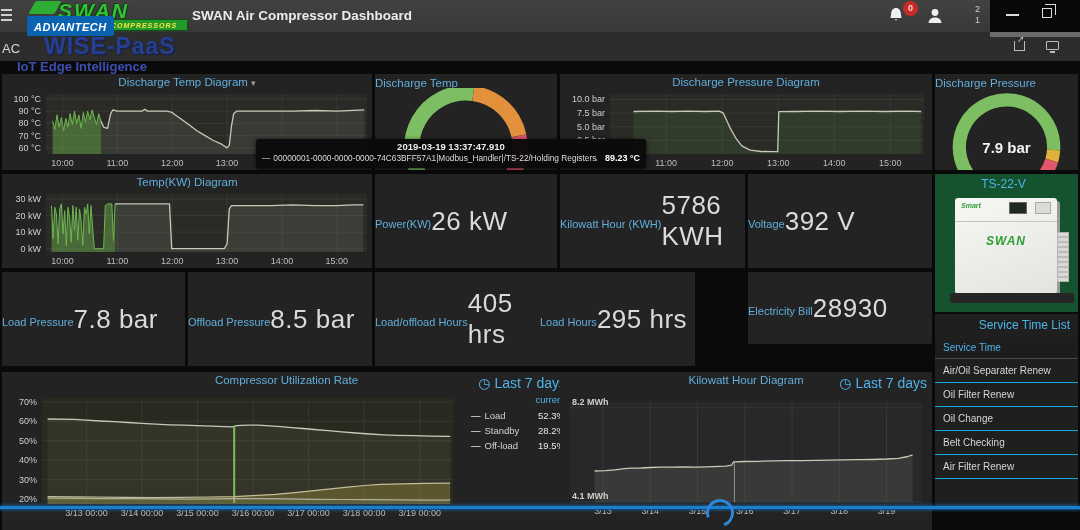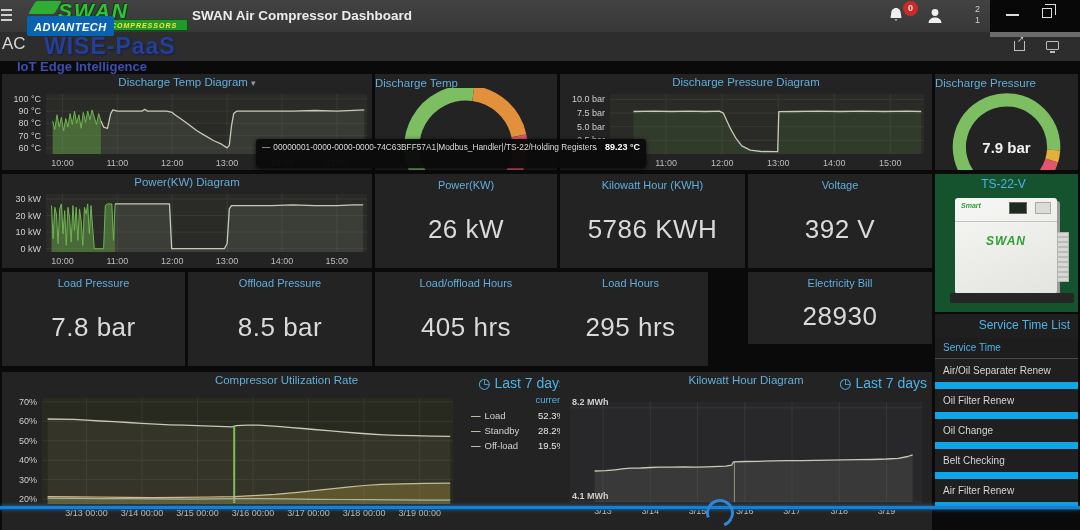--- a/index.html
+++ b/index.html
@@ -30,42 +30,42 @@
   
   .overlay-win { position:absolute; left:990px; top:0; width:90px; height:32px; background:#080808; z-index:30; }
   .min-btn { position:absolute; left:16px; top:14px; width:13px; height:2px; background:#dcdcdc; cursor:pointer;}
   .restore-btn { position:absolute; left:52px; top:8px; width:10px; height:10px; border:1.5px solid #dcdcdc; cursor:pointer;}
   .restore-btn::before { content:""; position:absolute; left:2px; top:-5px; width:10px; height:10px;
     border:1.5px solid #dcdcdc; border-left:none; border-bottom:none; }
   .overlay-scroll { position:absolute; left:990px; top:32px; width:90px; height:5px; background:#6b6b6b; z-index:30; }
 
   
   .toolbar { position:absolute; left:0; top:32px; width:1080px; height:29px; background:#2d2d2d; z-index:6; }
-  .ac-label { position:absolute; left:2px; top:2px; font-size:17px; color:#d8d8d8; }
+  .ac-label { position:absolute; left:2px; top:9px; font-size:13px; color:#d8d8d8; }
   .share-icon { position:absolute; left:1014px; top:9px; width:11px; height:10px; border:1.3px solid #bdbdbd;
     border-top:none; cursor:pointer;}
   .share-icon::before { content:"➚"; position:absolute; left:2px; top:-7px; font-size:9px; color:#bdbdbd; }
   .monitor-icon { position:absolute; left:1046px; top:9px; width:13px; height:9px; border:1.3px solid #bdbdbd;
     border-radius:1px; cursor:pointer;}
   .monitor-icon::after { content:""; position:absolute; left:3px; top:9px; width:5px; height:2px; background:#bdbdbd;}
 
   
   .wise-paas { position:absolute; left:44px; top:33px; font-size:23px; font-weight:800; color:#27419e;
     opacity:.9; letter-spacing:1px; z-index:7; text-shadow:1px 1px 2px #101b4a; }
   .iot-edge { position:absolute; left:17px; top:59px; font-size:13px; font-weight:700; color:#4152b8;
     opacity:.95; z-index:7; }
 
   
   .panel { position:absolute; background:#232323; z-index:1; }
   .chart-title { position:absolute; left:0; right:0; top:2px; text-align:center; font-size:11.5px;
     color:#61aedb; z-index:2; cursor:pointer; }
   .caret { color:#9a9a9a; font-size:9px; }
   .chart-area { position:absolute; left:0; right:0; top:14px; bottom:0; }
   .range-chip { position:absolute; right:5px; top:3px; font-size:14px; color:#4db3e8; z-index:3; cursor:pointer;text-align:center;}
-  .stat { display:flex; flex-direction:column; align-items:center; }
+  .stat { display:flex; flex-direction:row; align-items:center; }
   .stat-title { margin-top:5px; font-size:11px; color:#61aedb; }
   .stat-value { flex:1; display:flex; align-items:center; font-size:26px; color:#dadada; letter-spacing:.5px; }
   .gauge-title { position:absolute; left:0; right:0; top:3px; text-align:left; font-size:11.5px; color:#61aedb; z-index:2;}
   .gauge-area { position:absolute; left:0; right:0; top:14px; bottom:0; overflow:hidden; }
   .gauge-value { position:absolute; left:0; right:0; bottom:14px; text-align:center; font-size:15px;
     font-weight:700; color:#f2f2f2; z-index:3; }
 
   
   .legend { position:absolute; right:6px; top:22px; width:94px; font-size:9.5px; z-index:3; }
   .legend-current { text-align:right; color:#4db3e8; margin-bottom:3px; }
@@ -86,21 +86,21 @@
     font-style:italic; color:#2f9e35; letter-spacing:1px; }
   .machine-vent { position:absolute; right:-12px; top:34px; width:12px; height:50px;
     background:repeating-linear-gradient(#d8d8d4 0 3px,#bcbcb8 3px 5px); border:1px solid #b3b3af;}
   .machine-base { position:absolute; left:-5px; right:-17px; bottom:-9px; height:10px; background:#262626; border-radius:2px;}
 
   
   .svc-title { position:absolute; right:8px; top:4px; font-size:12px; color:#4db3e8; }
   .svc-table { position:absolute; left:0; right:0; top:24px; }
   .svc-header { padding:4px 8px 5px; font-size:10px; color:#4db3e8; border-bottom:1px solid #4a4a4a;
     background:#1d1d1d; cursor:pointer;}
-  .svc-row { padding:6px 8px; font-size:10px; color:#d6d6d6; border-bottom:7px solid #0ea5e9; cursor:pointer;}
+  .svc-row { padding:6px 8px; font-size:10px; color:#d6d6d6; border-bottom:1px solid #0ea5e9; cursor:pointer;}
 
   
   .tooltip { position:absolute; left:256px; top:139px; width:390px; height:29px; background:rgba(10,10,10,.97);
     border-radius:3px; z-index:20; padding:2px 6px; box-shadow:0 1px 4px rgba(0,0,0,.8); }
   .tt-time { text-align:center; font-size:9.5px; font-weight:700; color:#ececec; }
   .tt-row { display:flex; align-items:baseline; font-size:8.3px; color:#dcdcdc; margin-top:1px; white-space:nowrap;}
   .tt-mark { color:#c6cab6; margin-right:3px; }
   .tt-series { overflow:hidden; }
   .tt-val { margin-left:auto; padding-left:8px; font-weight:700; color:#fff; font-size:9px; }
 
@@ -233,21 +233,21 @@
     <div class="gauge-title">Discharge Pressure</div>
     <div class="gauge-area"><svg width="143" height="82">
           <path d="M35.4,89.4 A47.190000000000005,47.190000000000005 0 1 1 118.6,62.0" fill="none" stroke="#7dbe62" stroke-width="13.213200000000002"></path>
           <path d="M118.6,62.0 A47.190000000000005,47.190000000000005 0 0 1 116.7,72.5" fill="none" stroke="#e2b13b" stroke-width="13.213200000000002"></path>
           <path d="M116.7,72.5 A47.190000000000005,47.190000000000005 0 0 1 107.6,89.4" fill="none" stroke="#e0566b" stroke-width="13.213200000000002"></path>
         </svg></div>
     <div class="gauge-value">7.9 bar</div>
   </div>
 
   <div class="panel" style="left:2px;top:174px;width:370px;height:94px">
-    <div class="chart-title"><span>Power(KW) Diagram</span></div>
+    <div class="chart-title"><span>Temp(KW) Diagram</span></div>
     <div class="chart-area"><svg width="370" height="80">
           <rect x="44" y="6" width="321" height="58" fill="#2a2b26"></rect>
           <line x1="60.461538461538495" x2="60.461538461538495" y1="6" y2="64" stroke="#3c3c39" opacity="0.75"></line>
           <text x="60.461538461538495" y="76" fill="#bcbcbc" font-size="9" text-anchor="middle">10:00</text>
           <line x1="115.33333333333336" x2="115.33333333333336" y1="6" y2="64" stroke="#3c3c39" opacity="0.75"></line>
           <text x="115.33333333333336" y="76" fill="#bcbcbc" font-size="9" text-anchor="middle">11:00</text>
           <line x1="170.20512820512823" x2="170.20512820512823" y1="6" y2="64" stroke="#3c3c39" opacity="0.75"></line>
           <text x="170.20512820512823" y="76" fill="#bcbcbc" font-size="9" text-anchor="middle">12:00</text>
           <line x1="225.07692307692307" x2="225.07692307692307" y1="6" y2="64" stroke="#3c3c39" opacity="0.75"></line>
           <text x="225.07692307692307" y="76" fill="#bcbcbc" font-size="9" text-anchor="middle">13:00</text>
@@ -300,21 +300,21 @@
     <div class="stat-value">7.8 bar</div>
   </div>
   <div class="panel stat" style="left:188px;top:272px;width:184px;height:94px">
     <div class="stat-title">Offload Pressure</div>
     <div class="stat-value">8.5 bar</div>
   </div>
   <div class="panel stat" style="left:375px;top:272px;width:182px;height:94px">
     <div class="stat-title">Load/offload Hours</div>
     <div class="stat-value">405 hrs</div>
   </div>
-  <div class="panel stat" style="left:553px;top:272px;width:155px;height:94px">
+  <div class="panel stat" style="left:540px;top:272px;width:155px;height:94px">
     <div class="stat-title">Load Hours</div>
     <div class="stat-value">295 hrs</div>
   </div>
   <div class="panel stat" style="left:748px;top:272px;width:184px;height:72px">
     <div class="stat-title">Electricity Bill</div>
     <div class="stat-value">28930</div>
   </div>
   <div class="panel" style="left:935px;top:314px;width:143px;height:192px;background:#1f1f1f">
     <div class="svc-title">Service Time List</div>
     <div class="svc-table">
@@ -408,20 +408,21 @@
           <text x="12" y="16.747126436781613" fill="#cfcfcf" font-size="9" text-anchor="start" font-weight="bold">8.2 MWh</text>
           <line x1="10" x2="362" y1="114" y2="114" stroke="#3c3c39" opacity="0.75"></line>
           <text x="12" y="111" fill="#cfcfcf" font-size="9" text-anchor="start" font-weight="bold">4.1 MWh</text>
           <path d="M174.4,114.0L174.4,73.8" fill="none" stroke="#8d937f" stroke-width="1" stroke-linejoin="round"></path>
           <path d="M34.6,83.0L45.4,82.7L54.9,81.8L64.3,80.7L71.4,80.2L80.9,80.0L90.3,79.5L99.8,79.1L111.6,79.1L123.4,78.8L135.2,79.1L147.0,78.8L158.8,78.4L165.9,78.1L171.6,77.2L173.5,73.8L184.8,73.5L199.0,73.3L213.2,72.9L227.3,72.6L241.5,72.6L255.7,72.4L269.9,72.2L284.0,71.9L298.2,71.7L312.4,71.5L326.6,71.0L338.4,70.3L347.8,68.5L352.6,66.9L352.6,114L34.6,114Z" fill="rgba(170,175,150,0.13)" stroke="none"></path>
           <path d="M34.6,83.0L45.4,82.7L54.9,81.8L64.3,80.7L71.4,80.2L80.9,80.0L90.3,79.5L99.8,79.1L111.6,79.1L123.4,78.8L135.2,79.1L147.0,78.8L158.8,78.4L165.9,78.1L171.6,77.2L173.5,73.8L184.8,73.5L199.0,73.3L213.2,72.9L227.3,72.6L241.5,72.6L255.7,72.4L269.9,72.2L284.0,71.9L298.2,71.7L312.4,71.5L326.6,71.0L338.4,70.3L347.8,68.5L352.6,66.9" fill="none" stroke="#c6cab6" stroke-width="1.3" stroke-linejoin="round"></path>
         </svg></div>
   </div>
 
   <div class="tooltip">
+    <div class="tt-time">2019-03-19 13:37:47.910</div>
     <div class="tt-row">
       <span class="tt-mark">—</span>
       <span class="tt-series">00000001-0000-0000-0000-74C63BFF57A1|Modbus_Handler|/TS-22/Holding Registers/COMP__</span>
       <span class="tt-val">89.23 °C</span>
     </div>
   </div>
 
   <div class="progress-line"></div>
   <div class="spinner"></div>
 </div>

